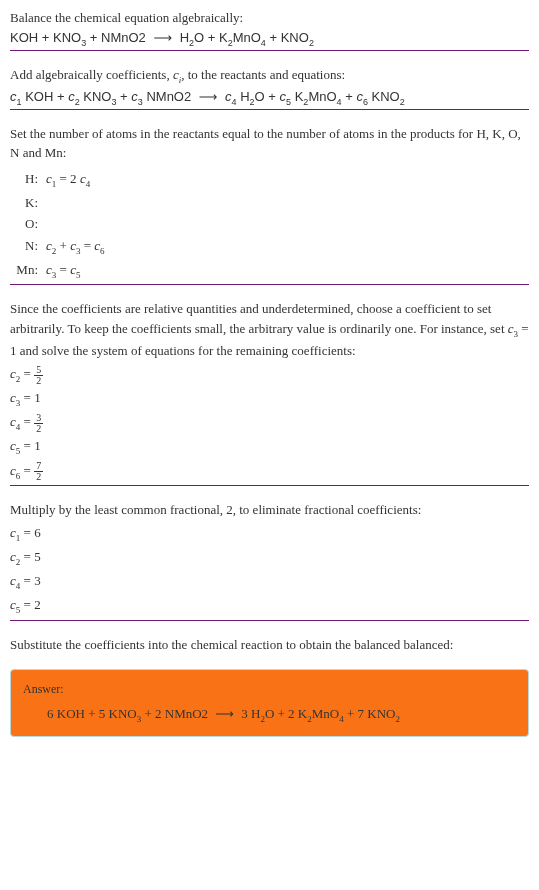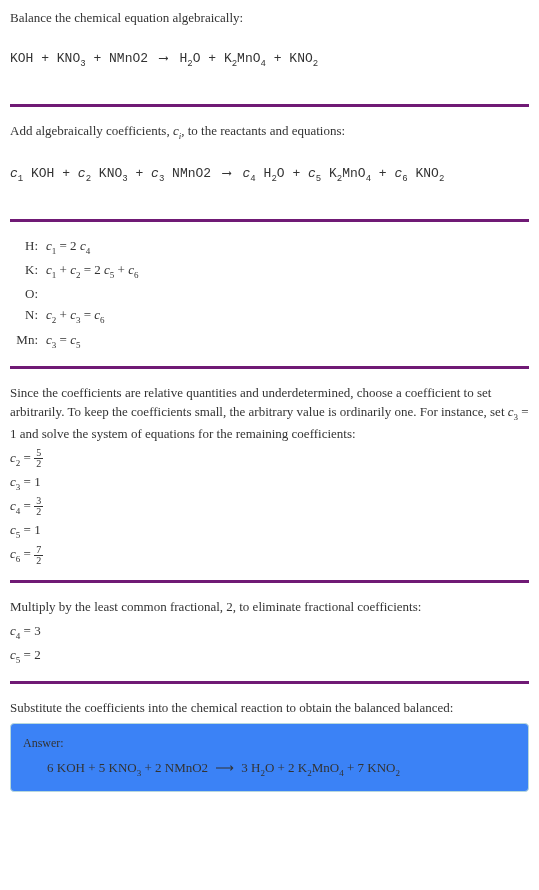--- a/index.html
+++ b/index.html
@@ -11,29 +11,28 @@
       font-family: Georgia, 'Times New Roman', serif;
       font-size: 13px;
       line-height: 1.5;
       color: #333;
       background: #fff;
       width: 539px;
       padding: 8px 10px;
     }
     .section {
       margin-bottom: 14px;
-      padding-bottom: 12px;
-      border-bottom: 3px solid #701a75;
+      border-bottom: 1px solid #701a75;
     }
     .section:last-of-type {
       border-bottom: none;
     }
     .equation {
-      font-family: Liberation Mono, monospace;
-      margin: 21px 0;
+      font-family: Liberation Sans, sans-serif;
+      margin: 0 0;
     }
     .sub {
       font-size: 9px;
       vertical-align: sub;
     }
     .italic {
       font-style: italic;
     }
     .atom-table {
       margin-left: 4px;
@@ -66,25 +65,25 @@
       font-size: 10px;
       border-bottom: 1px solid #333;
       padding: 0 2px;
     }
     .frac-den {
       display: block;
       font-size: 10px;
       padding: 0 2px;
     }
     .answer-box {
-      background: #3b82f6;
+      background: #f97316;
       border: 1px solid #b8d8dc;
       border-radius: 4px;
       padding: 10px 12px;
-      margin-top: 6px;
+      margin-top: 15px;
     }
     .answer-label {
       font-size: 12px;
       margin-bottom: 6px;
     }
     .answer-eq {
       padding-left: 24px;
     }
     .arrow {
       padding: 0 4px;
@@ -103,28 +102,28 @@
 <div class="section">
   <div>
     <span>Add algebraically coefficients, </span><span class="italic">c<span class="sub">i</span></span><span>, to the reactants and equations:</span>
   </div>
   <div class="equation">
     <span class="italic">c</span><span class="sub">1</span> KOH + <span class="italic">c</span><span class="sub">2</span> KNO<span class="sub">3</span> + <span class="italic">c</span><span class="sub">3</span> NMnO2 <span class="arrow">⟶</span> <span class="italic">c</span><span class="sub">4</span> H<span class="sub">2</span>O + <span class="italic">c</span><span class="sub">5</span> K<span class="sub">2</span>MnO<span class="sub">4</span> + <span class="italic">c</span><span class="sub">6</span> KNO<span class="sub">2</span>
   </div>
 </div>
 
 <div class="section">
+  <div>Set the number of atoms in the reactants equal to the number of atoms in the products for H, K, O, N and Mn:</div>
   <div class="atom-table">
     <div class="atom-row">
       <div class="atom-label">H:</div>
       <div><span class="italic">c</span><span class="sub">1</span> = 2 <span class="italic">c</span><span class="sub">4</span></div>
     </div>
     <div class="atom-row">
       <div class="atom-label">K:</div>
-      <div><span class="italic">c</span><span class="sub">1</span> + <span class="italic">c</span><span class="sub">2</span> = 2 <span class="italic">c</span><span class="sub">5</span> + <span class="italic">c</span><span class="sub">6</span></div>
     </div>
     <div class="atom-row">
       <div class="atom-label">O:</div>
     </div>
     <div class="atom-row">
       <div class="atom-label">N:</div>
       <div><span class="italic">c</span><span class="sub">2</span> + <span class="italic">c</span><span class="sub">3</span> = <span class="italic">c</span><span class="sub">6</span></div>
     </div>
     <div class="atom-row">
       <div class="atom-label">Mn:</div>
@@ -140,20 +139,22 @@
     <div class="coef-row"><span class="italic">c</span><span class="sub">3</span> = <span>1</span></div>
     <div class="coef-row"><span class="italic">c</span><span class="sub">4</span> = <span class="frac"><span class="frac-num">3</span><span class="frac-den">2</span></span></div>
     <div class="coef-row"><span class="italic">c</span><span class="sub">5</span> = <span>1</span></div>
     <div class="coef-row"><span class="italic">c</span><span class="sub">6</span> = <span class="frac"><span class="frac-num">7</span><span class="frac-den">2</span></span></div>
   </div>
 </div>
 
 <div class="section">
   <div>Multiply by the least common fractional, 2, to eliminate fractional coefficients:</div>
   <div class="coef-list">
+    <div class="coef-row"><span class="italic">c</span><span class="sub">1</span> = <span>6</span></div>
+    <div class="coef-row"><span class="italic">c</span><span class="sub">2</span> = <span>5</span></div>
     <div class="coef-row"><span class="italic">c</span><span class="sub">4</span> = <span>3</span></div>
     <div class="coef-row"><span class="italic">c</span><span class="sub">5</span> = <span>2</span></div>
   </div>
 </div>
 
 <div>
   <div>Substitute the coefficients into the chemical reaction to obtain the balanced balanced:</div>
   <div class="answer-box">
     <div class="answer-label">Answer:</div>
     <div class="answer-eq">

